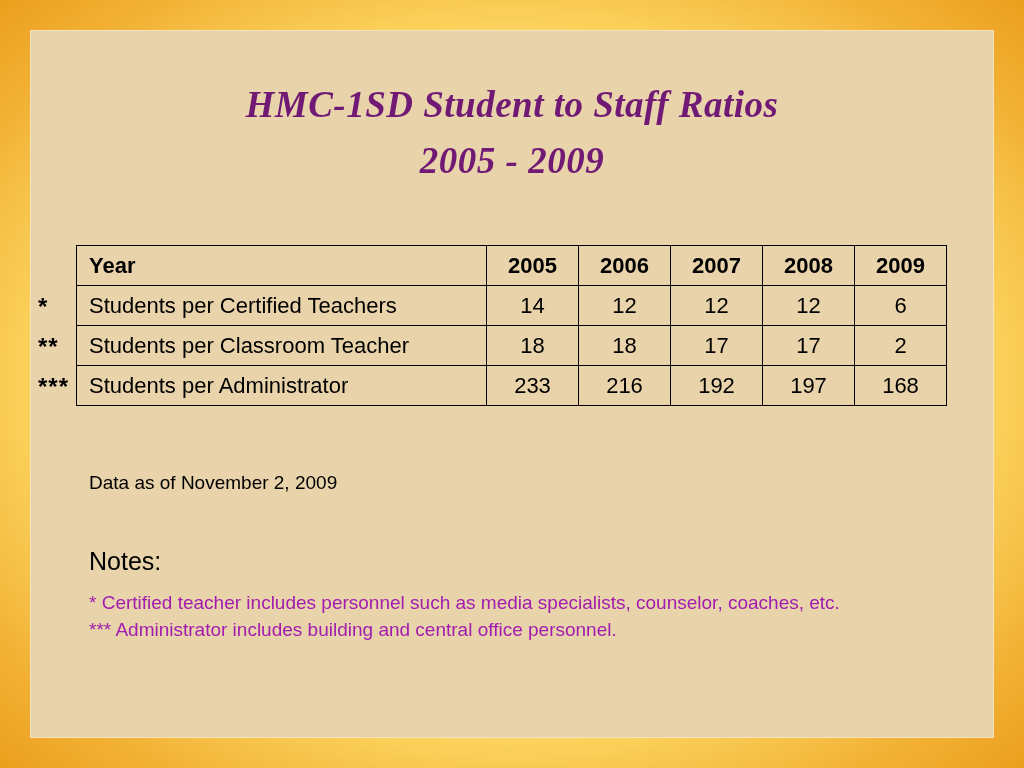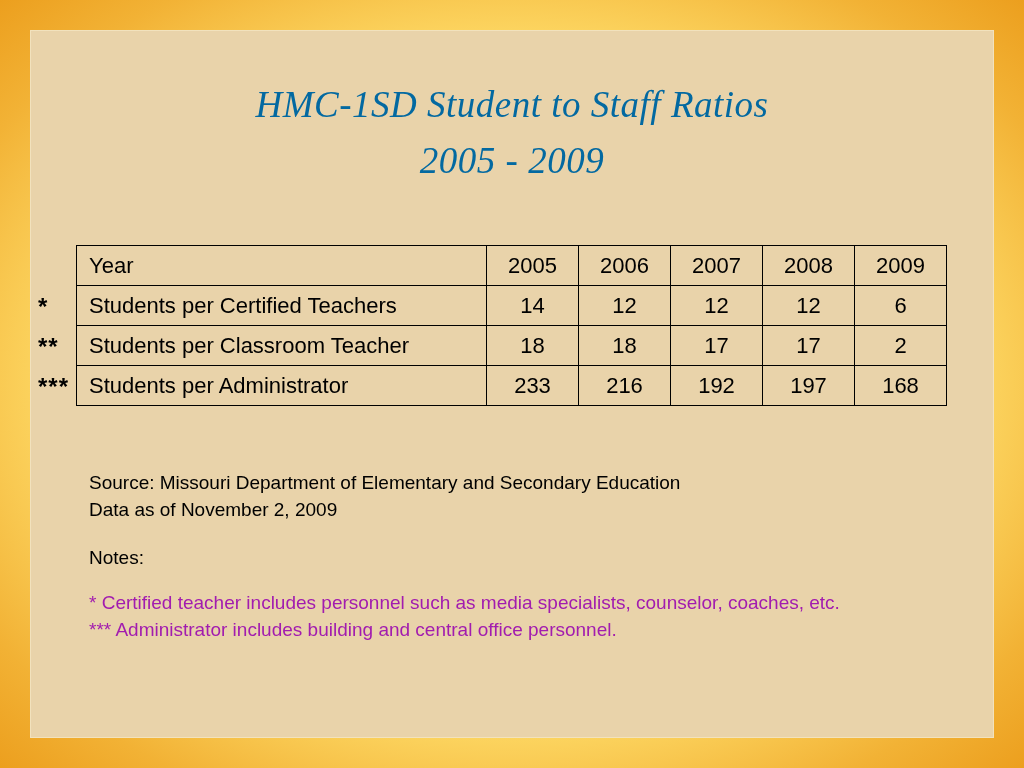--- a/index.html
+++ b/index.html
@@ -20,24 +20,24 @@
     width: 964px; height: 708px;
     background: #e9d3aa;
     border: 1px solid #f2e2bd;
   }
 
   .slide-title, .slide-subtitle {
     position: absolute;
     left: 0; width: 100%;
     text-align: center;
     font-family: "Liberation Serif", serif;
-    font-weight: normal;
+    font-weight: bold;
     font-style: italic;
     font-size: 37px;
-    color: #0369a1;
+    color: #701a75;
     letter-spacing: 0.5px;
   }
   .slide-title   { top: 52px; }
   .slide-subtitle{ top: 108px; }
 
   .ratio-table {
     position: absolute;
     left: 45px; top: 214px;
     border-collapse: collapse;
     table-layout: fixed;
@@ -50,21 +50,21 @@
     vertical-align: middle;
     font-weight: normal;
     color: #000;
   }
   .ratio-table .label-col {
     width: 410px;
     text-align: left;
     padding-left: 12px;
   }
   .ratio-table .num-col { width: 92px; text-align: center; }
-  .ratio-table .header-row th { font-weight: normal; }
+  .ratio-table .header-row th { font-weight: bold; }
 
   .markers {
     position: absolute;
     left: 7px; top: 254px;
     width: 36px;
   }
   .marker {
     height: 40px;
     font-size: 24px;
     font-weight: bold;
@@ -77,21 +77,21 @@
     position: absolute;
     left: 58px; top: 438px;
     font-size: 19px;
     line-height: 27px;
     color: #000;
   }
 
   .notes-heading {
     position: absolute;
     left: 58px; top: 516px;
-    font-size: 19px;
+    font-size: 25px;
     color: #000;
   }
 
   .notes-list {
     position: absolute;
     left: 58px; top: 558px;
     font-size: 19px;
     line-height: 27px;
     color: #a21caf;
   }
@@ -142,21 +142,20 @@
         <td class="num-col">233</td>
         <td class="num-col">216</td>
         <td class="num-col">192</td>
         <td class="num-col">197</td>
         <td class="num-col">168</td>
       </tr>
     </tbody>
       </table>
 
     <div class="source-block">
-      <div>Source: Missouri Department of Elementary and Secondary Education</div>
       <div>Data as of November 2, 2009</div>
     </div>
 
     <div class="notes-heading">Notes:</div>
 
     <div class="notes-list">
       <div>* Certified teacher includes personnel such as media specialists, counselor, coaches, etc.</div>
       <div>*** Administrator includes building and central office personnel.</div>
     </div>
 

